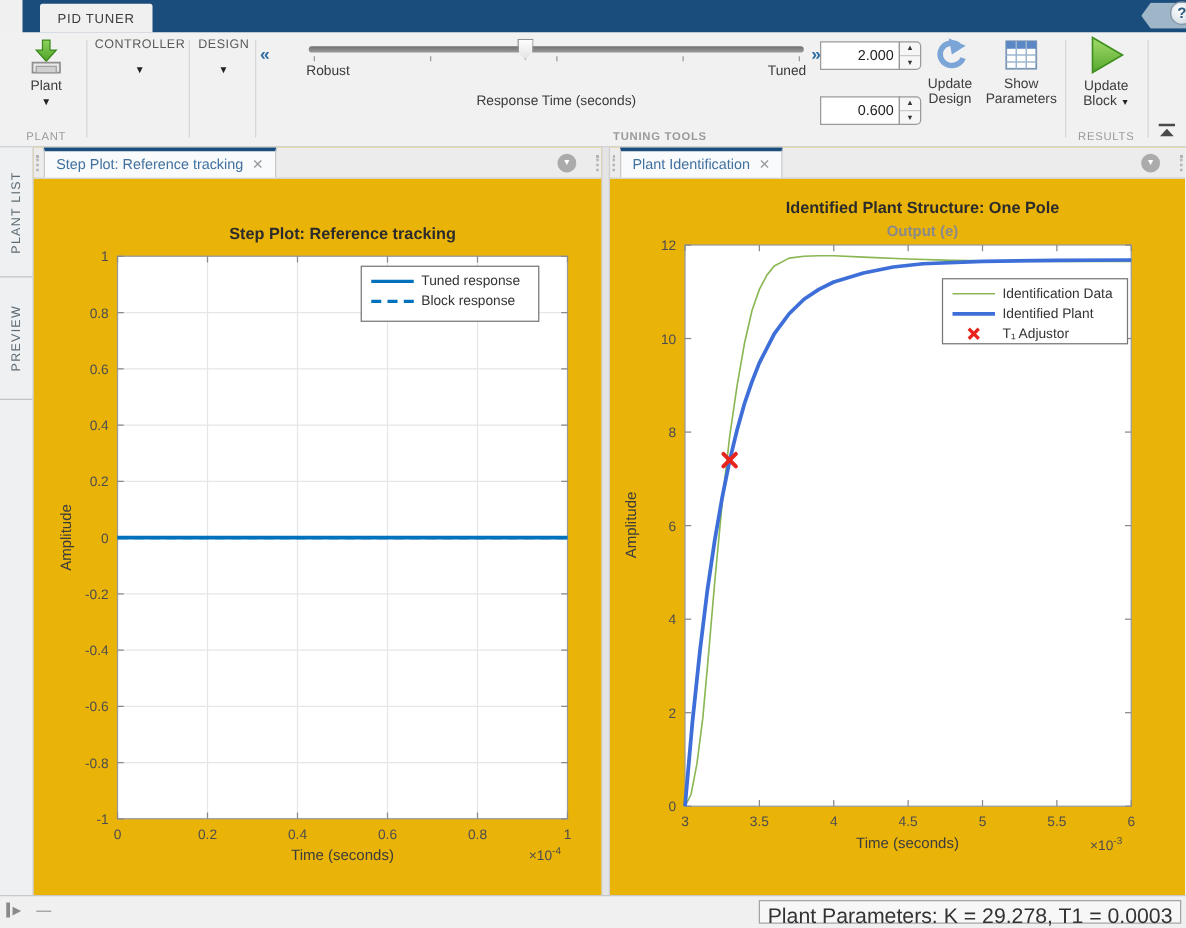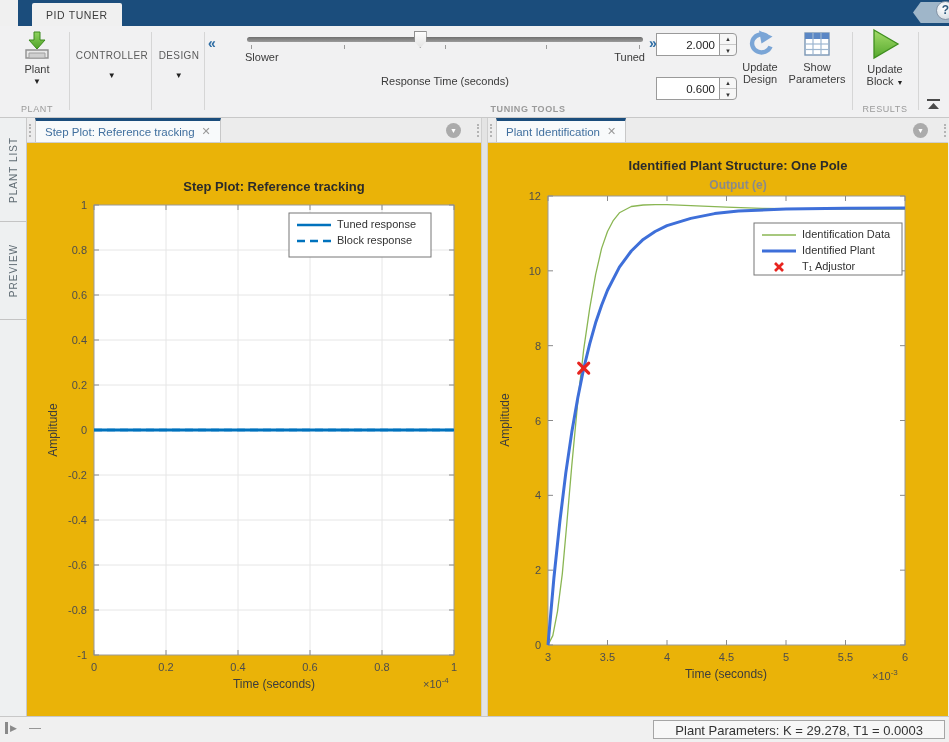--- a/index.html
+++ b/index.html
@@ -20,21 +20,21 @@
 
   
   #toolbar { position:absolute; left:0; top:26px; width:949px; height:92px;
     background:#f1f1f2; border-bottom:1px solid #c8c8c8; }
   .tdiv { position:absolute; top:6px; height:78px; width:1px; background:#d6d6d6; }
   .tool-btn { position:absolute; display:flex; flex-direction:column; align-items:center;
     color:#3c3c3c; font-size:11px; cursor:pointer; }
   .tool-btn .lbl { margin-top:3px; }
   .caret { font-size:8px; color:#222; line-height:9px; margin-top:2px; }
   .drop-btn { position:absolute; top:4px; height:70px; display:flex; flex-direction:column;
-    align-items:center; justify-content:center; color:#5a5a5a; font-size:10px;
+    align-items:center; justify-content:flex-start; color:#5a5a5a; font-size:10px;
     letter-spacing:.4px; cursor:pointer; }
   .drop-btn .caret { margin-top:10px; }
   .sec-footer { position:absolute; bottom:3px; font-size:9px; color:#9a9a9a;
     letter-spacing:.6px; text-align:center; }
   .chev { position:absolute; color:#2e6da4; font-size:14px; font-weight:bold; cursor:pointer; line-height:14px; }
 
   
   #sliders { position:absolute; left:243px; top:2px; width:404px; height:88px; }
   .slider-row { position:absolute; left:0; width:404px; height:44px; }
   .track { position:absolute; left:4px; right:4px; top:9px; height:5px;
@@ -87,21 +87,21 @@
   svg text { font-family:"Liberation Sans","DejaVu Sans",sans-serif; }
 
   
   #statusbar { position:absolute; left:0; top:716px; width:949px; height:26px;
     background:#f0f0f0; border-top:1px solid #c8c8c8; }
   .status-left { position:absolute; left:5px; top:5px; display:flex; gap:12px; align-items:center; }
   .panel-toggle { border-left:3px solid #8a8a8a; padding-left:2px; color:#8a8a8a;
     font-size:9px; line-height:12px; cursor:pointer; }
   .minimize-dash { color:#8a8a8a; font-size:12px; line-height:10px; cursor:pointer; }
   .status-box { position:absolute; right:4px; top:3px; height:19px; border:1px solid #a5a5a5;
-    background:#f7f7f7; font-size:13px; color:#333; padding:2px 21px; }
+    background:#f7f7f7; font-size:17px; color:#333; padding:2px 6px; }
 </style>
 </head>
 <body>
 
 <div id="app">
 
   <div id="header">
     <div class="app-tab">PID TUNER</div>
     <div class="help-tag"></div>
     <div class="help-btn">?</div>
@@ -143,21 +143,21 @@
     <div id="sliders">
       <div class="slider-row" style="top:0;">
         <div class="track"></div>
         <span class="tickmark" style="left:2%"></span>
           <span class="tickmark" style="left:25%"></span>
         <span class="tickmark" style="left:50%"></span>
           <span class="tickmark" style="left:75%"></span>
         <span class="tickmark" style="left:98%"></span>
         <div class="s-handle" style="left: 44%;"></div>
         <div class="slider-labels">
-          <span class="l">Slower</span>
+          <span class="l">Robust</span>
           <span class="c">Response Time (seconds)</span>
           <span class="r">Tuned</span>
         </div>
       </div>
     </div>
     <div class="sec-footer" style="left:468px; width:120px;font-weight:bold;">TUNING TOOLS</div>
 
     <div class="chev" style="left:649px; top:10px;">»</div>
 
     <div class="spinbox" style="left:656px; top:7px;">

